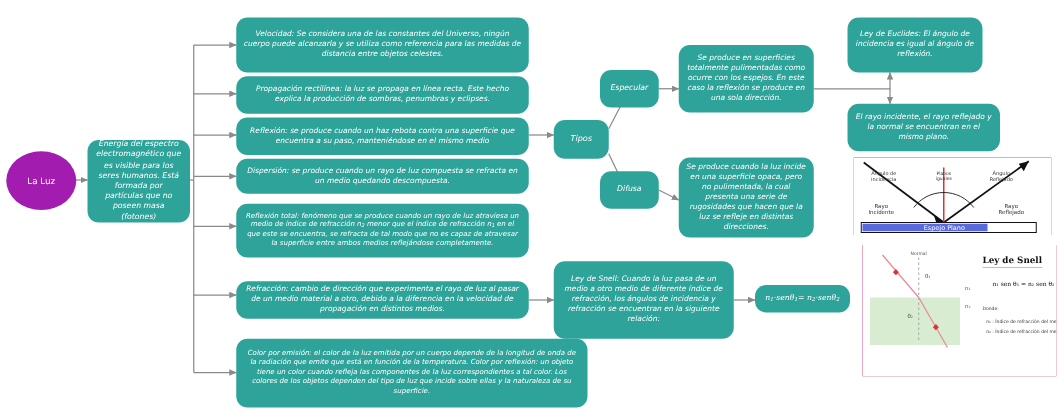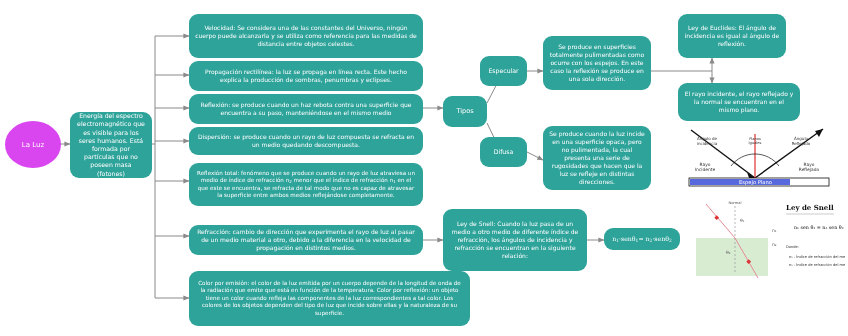--- a/index.html
+++ b/index.html
@@ -3,24 +3,24 @@
 <meta charset="utf-8">
 <style>
   html,body{margin:0;padding:0;background:#ffffff;}
   body{width:848px;height:336px;position:relative;overflow:hidden;
        font-family:"DejaVu Sans","Liberation Sans",sans-serif;}
   #canvas{position:absolute;left:0;top:0;width:848px;height:336px;}
   svg.links{position:absolute;left:0;top:0;width:848px;height:336px;pointer-events:none;}
 
   .node{position:absolute;box-sizing:border-box;background:#2ea39a;color:#ffffff;
         border-radius:9px;display:flex;align-items:center;justify-content:flex-end;
-        text-align:center;line-height:1.32;padding:4px 6px;z-index:3;}
+        text-align:center;line-height:1.32;padding:4px 6px;z-index:3;font-style:italic;}
   .node span{display:block;width:100%;}
 
-  .root-circle{position:absolute;background:#d946ef;border-radius:50%;
+  .root-circle{position:absolute;background:#a21caf;border-radius:50%;
        display:flex;align-items:center;justify-content:center;color:#ffffff;
        text-align:center;z-index:3;}
 
   .t55{font-size:5.6px;}
   .t60{font-size:6.0px;}
   .t62{font-size:6.2px;}
   .t65{font-size:6.5px;}
   .t70{font-size:7.0px;}
 
   

